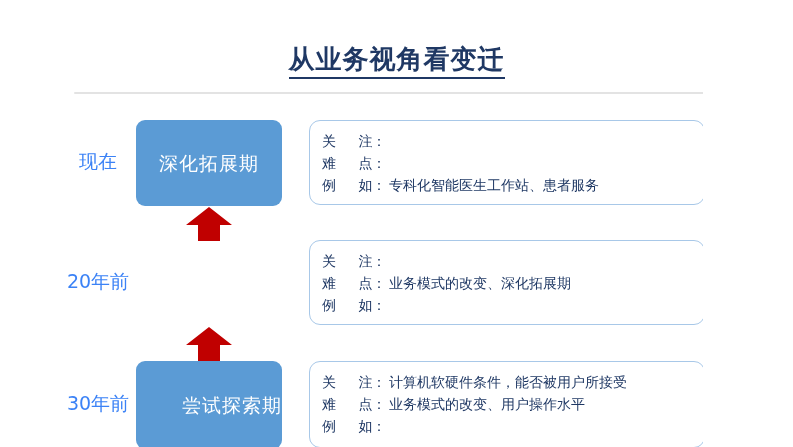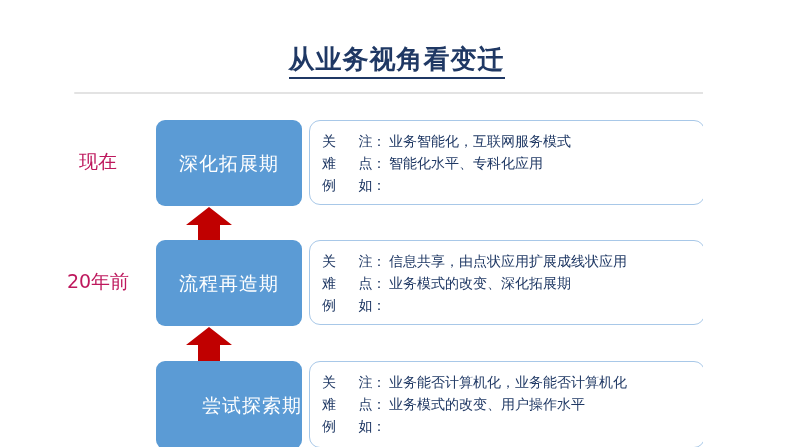--- a/index.html
+++ b/index.html
@@ -59,32 +59,32 @@
   .row-2 { top: 212px; height: 86px; }
   .row-3 { top: 333px; height: 88px; }
 
   
   .era-label {
     position: absolute;
     left: 62px;
     width: 72px;
     text-align: center;
     font-size: 19px;
-    color: #be185d;
+    color: #3b82f6;
     line-height: 24px;
     white-space: nowrap;
   }
   .row-1 .era-label { top: 29px; }
   .row-2 .era-label { top: 29px; }
   .row-3 .era-label { top: 30px; }
 
   
   .stage-box {
     position: absolute;
-    left: 156px;
+    left: 136px;
     top: 0;
     width: 146px;
     height: 86px;
     background: #5b9bd5;
     border-radius: 9px;
     display: flex;
     align-items: center;
     justify-content: center;
   }
   .row-3 .stage-box { height: 88px; justify-content: flex-end; }
@@ -156,82 +156,78 @@
     <div class="era-label">现在</div>
 
     <div class="stage-box">
       <span class="stage-label">深化拓展期</span>
     </div>
 
     <div class="detail-card">
       <div class="detail-line">
         <span class="detail-key">关  注</span>
         <span class="detail-colon">：</span>
-        <span class="detail-val">业务智能化，互联网服务模式</span>
       </div>
       <div class="detail-line">
         <span class="detail-key">难  点</span>
         <span class="detail-colon">：</span>
-        <span class="detail-val">智能化水平、专科化应用</span>
       </div>
       <div class="detail-line">
         <span class="detail-key">例  如</span>
         <span class="detail-colon">：</span>
+        <span class="detail-val">专科化智能医生工作站、患者服务</span>
       </div>
     </div>
   </div>
 
   <div class="arrow-up arrow-1">
     <svg width="48" height="36" viewBox="0 0 48 36">
       <polygon points="24,1 47,19 35,19 35,35 13,35 13,19 1,19" fill="#C00000"></polygon>
     </svg>
   </div>
 
   <div class="row row-2">
     <div class="era-label">20年前</div>
 
-    <div class="stage-box">
-      <span class="stage-label">流程再造期</span>
-    </div>
 
     <div class="detail-card">
       <div class="detail-line">
         <span class="detail-key">关  注</span>
         <span class="detail-colon">：</span>
-        <span class="detail-val">信息共享，由点状应用扩展成线状应用</span>
       </div>
       <div class="detail-line">
         <span class="detail-key">难  点</span>
         <span class="detail-colon">：</span>
         <span class="detail-val">业务模式的改变、深化拓展期</span>
       </div>
       <div class="detail-line">
         <span class="detail-key">例  如</span>
         <span class="detail-colon">：</span>
       </div>
     </div>
   </div>
 
   <div class="arrow-up arrow-2">
     <svg width="48" height="36" viewBox="0 0 48 36">
       <polygon points="24,1 47,19 35,19 35,35 13,35 13,19 1,19" fill="#C00000"></polygon>
     </svg>
   </div>
 
   <div class="row row-3">
+    <div class="era-label">30年前</div>
 
     <div class="stage-box">
       <span class="stage-label">尝试探索期</span>
     </div>
 
     <div class="detail-card">
       <div class="detail-line">
         <span class="detail-key">关  注</span>
         <span class="detail-colon">：</span>
-        <span class="detail-val">业务能否计算机化，业务能否计算机化</span>
+        <span class="detail-val">计算机软硬件条件，能否被用户所接受</span>
       </div>
       <div class="detail-line">
         <span class="detail-key">难  点</span>
         <span class="detail-colon">：</span>
         <span class="detail-val">业务模式的改变、用户操作水平</span>
       </div>
       <div class="detail-line">
         <span class="detail-key">例  如</span>
         <span class="detail-colon">：</span>
       </div>

